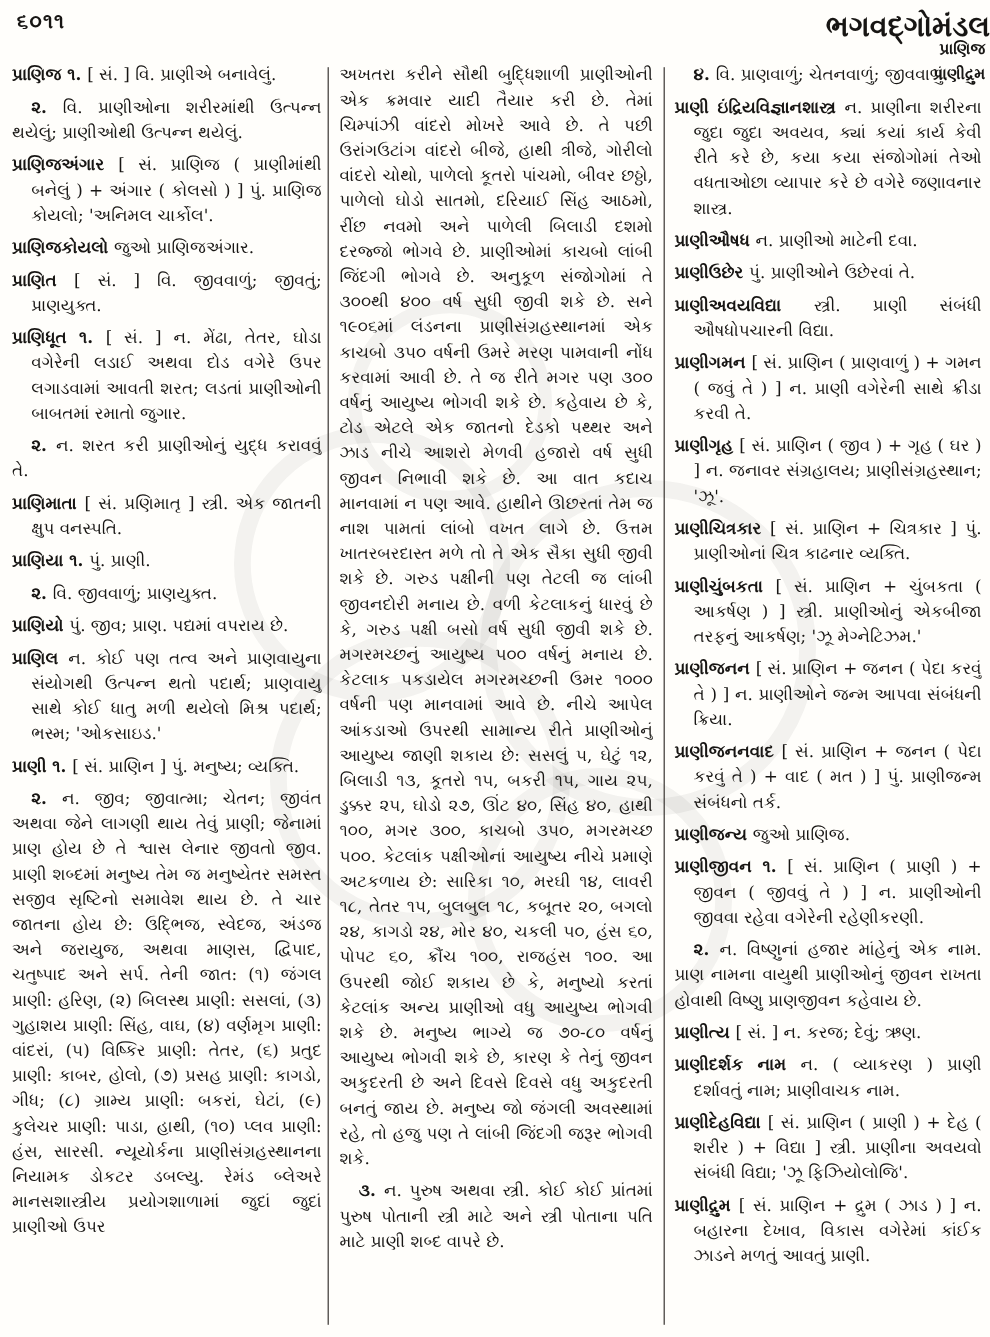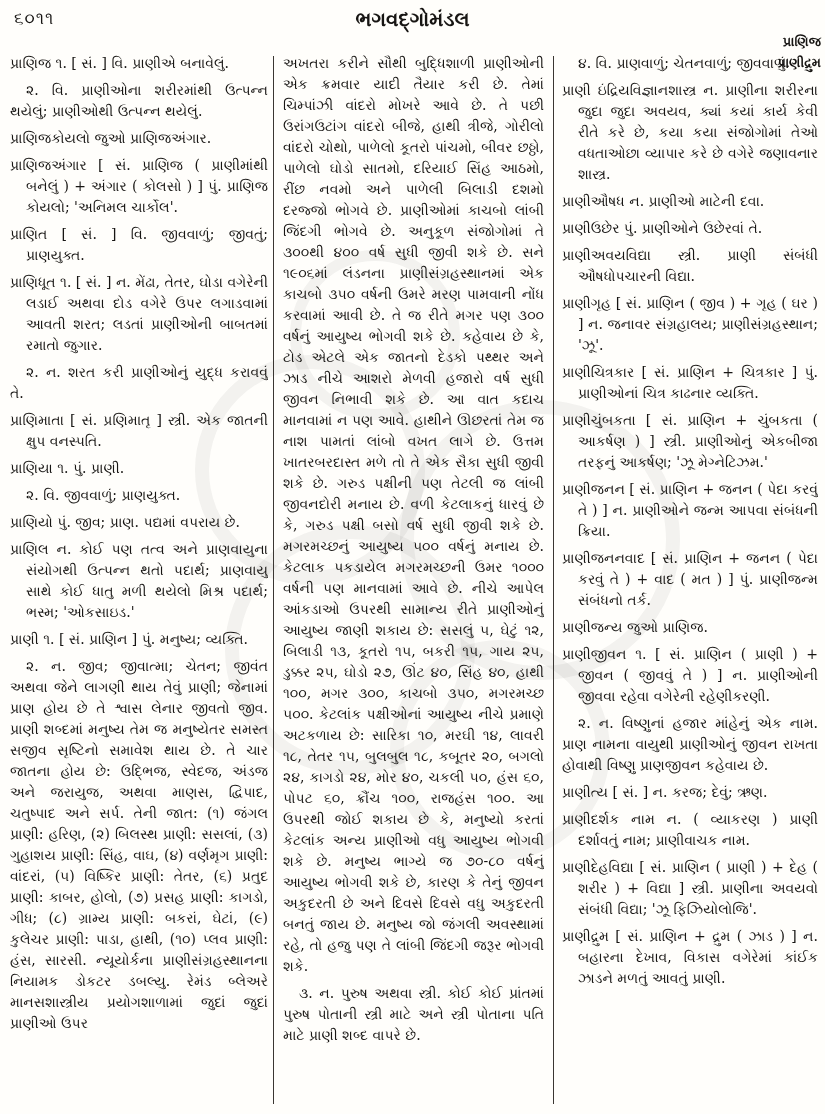--- a/index.html
+++ b/index.html
@@ -8,25 +8,25 @@
     width: 825px;
     height: 1114px;
     background: #fffefb;
     overflow: hidden;
     font-family: "DejaVu Serif", "Liberation Serif", serif;
     color: #171513;
   }
   
   .pageno {
     position: absolute; left: 14px; top: 8px;
-    font-size: 17px; font-weight: normal; letter-spacing: 1px;
+    font-size: 17px; font-weight: bold; letter-spacing: 1px;
   }
   .title {
     position: absolute; left: 0; right: 0; top: 7px;
-    text-align: center; font-size: 20px; font-weight: bold;
+    text-align: right; font-size: 24px; font-weight: bold;
   }
   .guide {
     position: absolute; right: 4px; top: 3px;
     text-align: right; font-size: 13px; font-weight: bold; line-height: 21px; margin-top: 28px;
   }
   
   .ring {
     position: absolute; border-radius: 50%;
     box-sizing: border-box;
     border: 14px solid rgba(40, 40, 40, 0.055);
@@ -52,21 +52,21 @@
   .c3 { left: 562px; width: 256px; }
   .para {
     margin: 0 0 6px 0;
     font-size: 14px;
     line-height: 21px;
     text-align: justify;
   }
   .para.entry { padding-left: 16px; text-indent: -16px; }
   .para.sub   { text-indent: 16px; }
   .para.cont  { }
-  .head { font-weight: normal; }
+  .head { font-weight: bold; }
 </style>
 </head>
 <body>
 
 <div class="page">
 
   <span class="pageno">૬૦૧૧</span>
   <span class="title">ભગવદ્ગોમંડલ</span>
   <div class="guide">
     <div>પ્રાણિજ</div>
@@ -80,22 +80,22 @@
     <div class="ring r4"></div>
     <div class="ring r5"></div>
   </div>
 
   <div class="divider d1"></div>
   <div class="divider d2"></div>
 
   <div class="col c1">
       <p class="para entry"><b class="head">પ્રાણિજ ૧. </b><span>[ સં. ] વિ. પ્રાણીએ બનાવેલું.</span></p>
       <p class="para sub"><b class="head">૨. </b><span>વિ. પ્રાણીઓના શરીરમાંથી ઉત્પન્ન થયેલું; પ્રાણીઓથી ઉત્પન્ન થયેલું.</span></p>
+      <p class="para entry"><b class="head">પ્રાણિજઅંગાર </b><span>[ સં. પ્રાણિજ ( પ્રાણીમાંથી બનેલું ) + અંગાર ( કોલસો ) ] પું. પ્રાણિજ કોયલો; 'અનિમલ ચાર્કોલ'.</span></p>
       <p class="para entry"><b class="head">પ્રાણિજકોયલો </b><span>જુઓ પ્રાણિજઅંગાર.</span></p>
-      <p class="para entry"><b class="head">પ્રાણિજઅંગાર </b><span>[ સં. પ્રાણિજ ( પ્રાણીમાંથી બનેલું ) + અંગાર ( કોલસો ) ] પું. પ્રાણિજ કોયલો; 'અનિમલ ચાર્કોલ'.</span></p>
       <p class="para entry"><b class="head">પ્રાણિત </b><span>[ સં. ] વિ. જીવવાળું; જીવતું; પ્રાણયુક્ત.</span></p>
       <p class="para entry"><b class="head">પ્રાણિધૂત ૧. </b><span>[ સં. ] ન. મેંઢા, તેતર, ઘોડા વગેરેની લડાઈ અથવા દોડ વગેરે ઉપર લગાડવામાં આવતી શરત; લડતાં પ્રાણીઓની બાબતમાં રમાતો જુગાર.</span></p>
       <p class="para sub"><b class="head">૨. </b><span>ન. શરત કરી પ્રાણીઓનું યુદ્ધ કરાવવું તે.</span></p>
       <p class="para entry"><b class="head">પ્રાણિમાતા </b><span>[ સં. પ્રણિમાતૃ ] સ્ત્રી. એક જાતની ક્ષુપ વનસ્પતિ.</span></p>
       <p class="para entry"><b class="head">પ્રાણિયા ૧. </b><span>પું. પ્રાણી.</span></p>
       <p class="para sub"><b class="head">૨. </b><span>વિ. જીવવાળું; પ્રાણયુક્ત.</span></p>
       <p class="para entry"><b class="head">પ્રાણિયો </b><span>પું. જીવ; પ્રાણ. પદ્યમાં વપરાય છે.</span></p>
       <p class="para entry"><b class="head">પ્રાણિલ </b><span>ન. કોઈ પણ તત્વ અને પ્રાણવાયુના સંયોગથી ઉત્પન્ન થતો પદાર્થ; પ્રાણવાયુ સાથે કોઈ ધાતુ મળી થયેલો મિશ્ર પદાર્થ; ભસ્મ; 'ઓકસાઇડ.'</span></p>
       <p class="para entry"><b class="head">પ્રાણી ૧. </b><span>[ સં. પ્રાણિન ] પું. મનુષ્ય; વ્યક્તિ.</span></p>
       <p class="para sub"><b class="head">૨. </b><span>ન. જીવ; જીવાત્મા; ચેતન; જીવંત અથવા જેને લાગણી થાય તેવું પ્રાણી; જેનામાં પ્રાણ હોય છે તે શ્વાસ લેનાર જીવતો જીવ. પ્રાણી શબ્દમાં મનુષ્ય તેમ જ મનુષ્યેતર સમસ્ત સજીવ સૃષ્ટિનો સમાવેશ થાય છે. તે ચાર જાતના હોય છે: ઉદ્ભિજ, સ્વેદજ, અંડજ અને જરાયુજ, અથવા માણસ, દ્વિપાદ, ચતુષ્પાદ અને સર્પ. તેની જાત: (૧) જંગલ પ્રાણી: હરિણ, (૨) બિલસ્થ પ્રાણી: સસલાં, (૩) ગુહાશય પ્રાણી: સિંહ, વાઘ, (૪) વર્ણમૃગ પ્રાણી: વાંદરાં, (૫) વિષ્કિર પ્રાણી: તેતર, (૬) પ્રતુદ પ્રાણી: કાબર, હોલો, (૭) પ્રસહ પ્રાણી: કાગડો, ગીધ; (૮) ગ્રામ્ય પ્રાણી: બકરાં, ઘેટાં, (૯) કુલેચર પ્રાણી: પાડા, હાથી, (૧૦) પ્લવ પ્રાણી: હંસ, સારસી. ન્યૂયોર્કના પ્રાણીસંગ્રહસ્થાનના નિયામક ડોકટર ડબલ્યુ. રેમંડ બ્લેઅરે માનસશાસ્ત્રીય પ્રયોગશાળામાં જુદાં જુદાં પ્રાણીઓ ઉપર</span></p>
@@ -103,20 +103,21 @@
   <div class="col c2">
       <p class="para cont"><span>અખતરા કરીને સૌથી બુદ્ધિશાળી પ્રાણીઓની એક ક્રમવાર યાદી તૈયાર કરી છે. તેમાં ચિમ્પાંઝી વાંદરો મોખરે આવે છે. તે પછી ઉરાંગઉટાંગ વાંદરો બીજે, હાથી ત્રીજે, ગોરીલો વાંદરો ચોથો, પાળેલો કૂતરો પાંચમો, બીવર છઠ્ઠો, પાળેલો ઘોડો સાતમો, દરિયાઈ સિંહ આઠમો, રીંછ નવમો અને પાળેલી બિલાડી દશમો દરજ્જો ભોગવે છે. પ્રાણીઓમાં કાચબો લાંબી જિંદગી ભોગવે છે. અનુકૂળ સંજોગોમાં તે ૩૦૦થી ૪૦૦ વર્ષ સુધી જીવી શકે છે. સને ૧૯૦૬માં લંડનના પ્રાણીસંગ્રહસ્થાનમાં એક કાચબો ૩૫૦ વર્ષની ઉમરે મરણ પામવાની નોંધ કરવામાં આવી છે. તે જ રીતે મગર પણ ૩૦૦ વર્ષનું આયુષ્ય ભોગવી શકે છે. કહેવાય છે કે, ટોડ એટલે એક જાતનો દેડકો પથ્થર અને ઝાડ નીચે આશરો મેળવી હજારો વર્ષ સુધી જીવન નિભાવી શકે છે. આ વાત કદાચ માનવામાં ન પણ આવે. હાથીને ઊછરતાં તેમ જ નાશ પામતાં લાંબો વખત લાગે છે. ઉત્તમ ખાતરબરદાસ્ત મળે તો તે એક સૈકા સુધી જીવી શકે છે. ગરુડ પક્ષીની પણ તેટલી જ લાંબી જીવનદોરી મનાય છે. વળી કેટલાકનું ધારવું છે કે, ગરુડ પક્ષી બસો વર્ષ સુધી જીવી શકે છે. મગરમચ્છનું આયુષ્ય ૫૦૦ વર્ષનું મનાય છે. કેટલાક પકડાયેલ મગરમચ્છની ઉમર ૧૦૦૦ વર્ષની પણ માનવામાં આવે છે. નીચે આપેલ આંકડાઓ ઉપરથી સામાન્ય રીતે પ્રાણીઓનું આયુષ્ય જાણી શકાય છે: સસલું ૫, ઘેટું ૧૨, બિલાડી ૧૩, કૂતરો ૧૫, બકરી ૧૫, ગાય ૨૫, ડુક્કર ૨૫, ઘોડો ૨૭, ઊંટ ૪૦, સિંહ ૪૦, હાથી ૧૦૦, મગર ૩૦૦, કાચબો ૩૫૦, મગરમચ્છ ૫૦૦. કેટલાંક પક્ષીઓનાં આયુષ્ય નીચે પ્રમાણે અટકળાય છે: સારિકા ૧૦, મરઘી ૧૪, લાવરી ૧૮, તેતર ૧૫, બુલબુલ ૧૮, કબૂતર ૨૦, બગલો ૨૪, કાગડો ૨૪, મોર ૪૦, ચકલી ૫૦, હંસ ૬૦, પોપટ ૬૦, ક્રૌંચ ૧૦૦, રાજહંસ ૧૦૦. આ ઉપરથી જોઈ શકાય છે કે, મનુષ્યો કરતાં કેટલાંક અન્ય પ્રાણીઓ વધુ આયુષ્ય ભોગવી શકે છે. મનુષ્ય ભાગ્યે જ ૭૦-૮૦ વર્ષનું આયુષ્ય ભોગવી શકે છે, કારણ કે તેનું જીવન અકુદરતી છે અને દિવસે દિવસે વધુ અકુદરતી બનતું જાય છે. મનુષ્ય જો જંગલી અવસ્થામાં રહે, તો હજુ પણ તે લાંબી જિંદગી જરૂર ભોગવી શકે.</span></p>
       <p class="para sub"><b class="head">૩. </b><span>ન. પુરુષ અથવા સ્ત્રી. કોઈ કોઈ પ્રાંતમાં પુરુષ પોતાની સ્ત્રી માટે અને સ્ત્રી પોતાના પતિ માટે પ્રાણી શબ્દ વાપરે છે.</span></p>
     </div>
   <div class="col c3">
       <p class="para sub"><b class="head">૪. </b><span>વિ. પ્રાણવાળું; ચેતનવાળું; જીવવાળું.</span></p>
       <p class="para entry"><b class="head">પ્રાણી ઇંદ્રિયવિજ્ઞાનશાસ્ત્ર </b><span>ન. પ્રાણીના શરીરના જુદા જુદા અવયવ, ક્યાં કયાં કાર્ય કેવી રીતે કરે છે, કયા કયા સંજોગોમાં તેઓ વધતાઓછા વ્યાપાર કરે છે વગેરે જણાવનાર શાસ્ત્ર.</span></p>
       <p class="para entry"><b class="head">પ્રાણીઔષધ </b><span>ન. પ્રાણીઓ માટેની દવા.</span></p>
       <p class="para entry"><b class="head">પ્રાણીઉછેર </b><span>પું. પ્રાણીઓને ઉછેરવાં તે.</span></p>
       <p class="para entry"><b class="head">પ્રાણીઅવયવિદ્યા </b><span>સ્ત્રી. પ્રાણી સંબંધી ઔષધોપચારની વિદ્યા.</span></p>
+      <p class="para entry"><b class="head">પ્રાણીગમન </b><span>[ સં. પ્રાણિન ( પ્રાણવાળું ) + ગમન ( જવું તે ) ] ન. પ્રાણી વગેરેની સાથે ક્રીડા કરવી તે.</span></p>
       <p class="para entry"><b class="head">પ્રાણીગૃહ </b><span>[ સં. પ્રાણિન ( જીવ ) + ગૃહ ( ઘર ) ] ન. જનાવર સંગ્રહાલય; પ્રાણીસંગ્રહસ્થાન; 'ઝૂ'.</span></p>
       <p class="para entry"><b class="head">પ્રાણીચિત્રકાર </b><span>[ સં. પ્રાણિન + ચિત્રકાર ] પું. પ્રાણીઓનાં ચિત્ર કાઢનાર વ્યક્તિ.</span></p>
       <p class="para entry"><b class="head">પ્રાણીચુંબકતા </b><span>[ સં. પ્રાણિન + ચુંબકતા ( આકર્ષણ ) ] સ્ત્રી. પ્રાણીઓનું એકબીજા તરફનું આકર્ષણ; 'ઝૂ મેગ્નેટિઝમ.'</span></p>
       <p class="para entry"><b class="head">પ્રાણીજનન </b><span>[ સં. પ્રાણિન + જનન ( પેદા કરવું તે ) ] ન. પ્રાણીઓને જન્મ આપવા સંબંધની ક્રિયા.</span></p>
       <p class="para entry"><b class="head">પ્રાણીજનનવાદ </b><span>[ સં. પ્રાણિન + જનન ( પેદા કરવું તે ) + વાદ ( મત ) ] પું. પ્રાણીજન્મ સંબંધનો તર્ક.</span></p>
       <p class="para entry"><b class="head">પ્રાણીજન્ય </b><span>જુઓ પ્રાણિજ.</span></p>
       <p class="para entry"><b class="head">પ્રાણીજીવન ૧. </b><span>[ સં. પ્રાણિન ( પ્રાણી ) + જીવન ( જીવવું તે ) ] ન. પ્રાણીઓની જીવવા રહેવા વગેરેની રહેણીકરણી.</span></p>
       <p class="para sub"><b class="head">૨. </b><span>ન. વિષ્ણુનાં હજાર માંહેનું એક નામ. પ્રાણ નામના વાયુથી પ્રાણીઓનું જીવન રાખતા હોવાથી વિષ્ણુ પ્રાણજીવન કહેવાય છે.</span></p>
       <p class="para entry"><b class="head">પ્રાણીત્ય </b><span>[ સં. ] ન. કરજ; દેવું; ઋણ.</span></p>
       <p class="para entry"><b class="head">પ્રાણીદર્શક નામ </b><span>ન. ( વ્યાકરણ ) પ્રાણી દર્શાવતું નામ; પ્રાણીવાચક નામ.</span></p>

